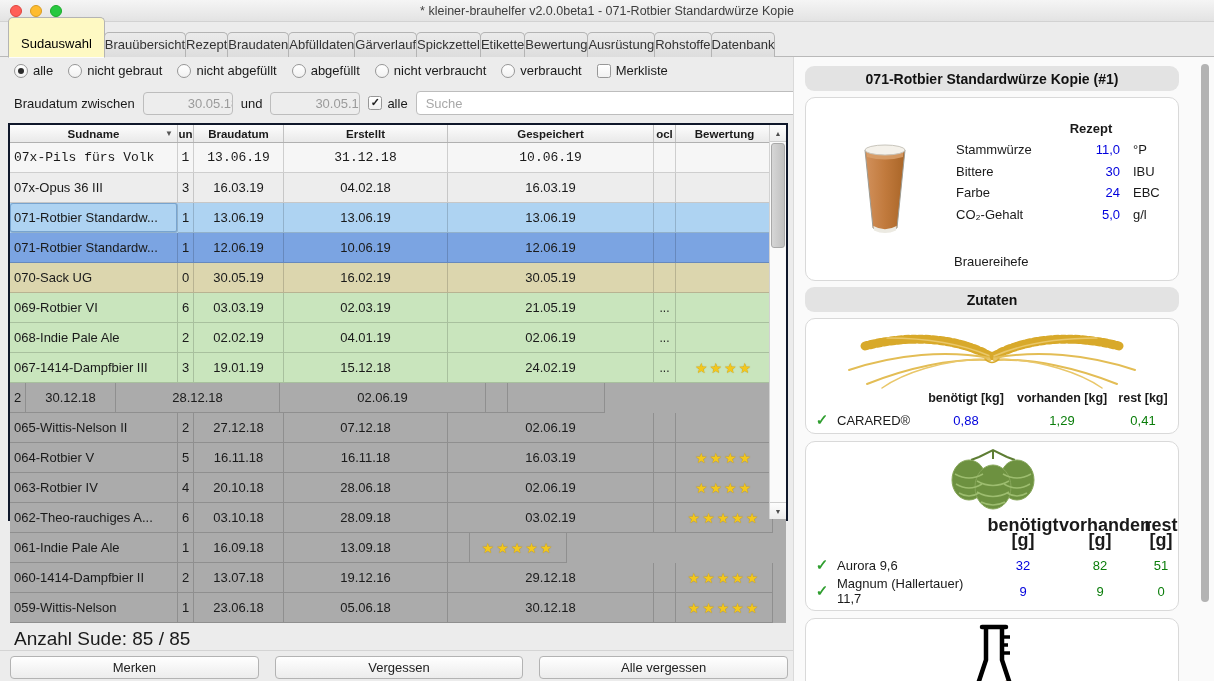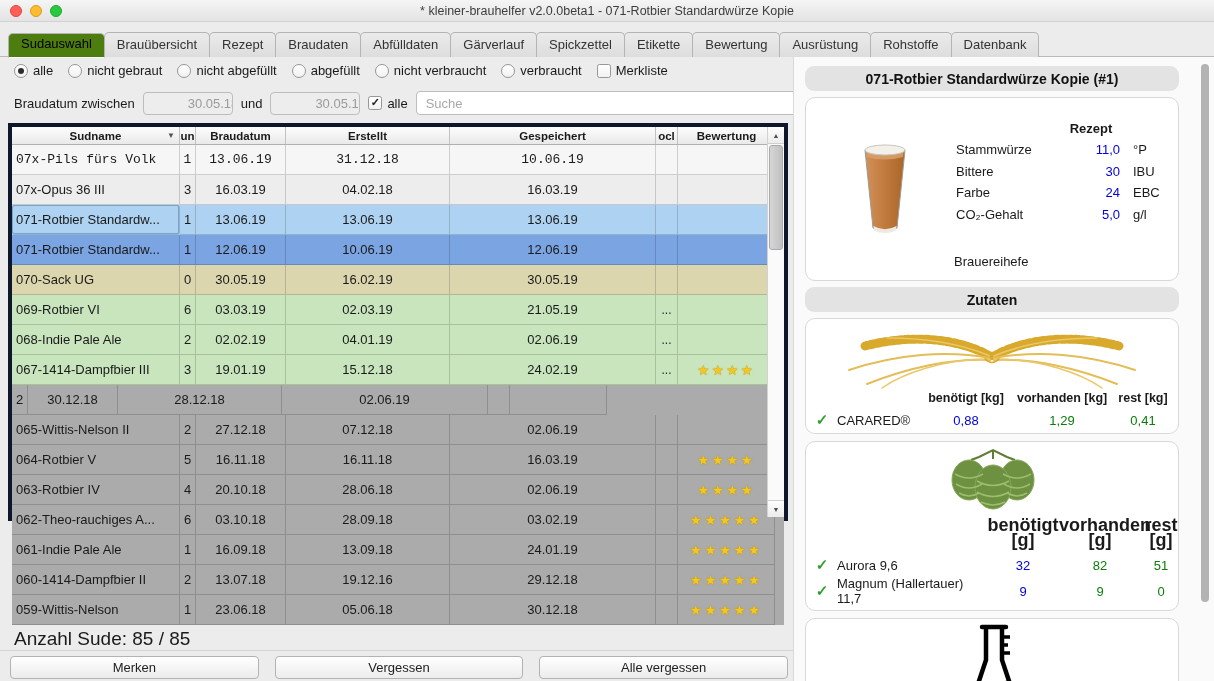--- a/index.html
+++ b/index.html
@@ -13,22 +13,22 @@
   .light{width:12px;height:12px;border-radius:50%;}
   .light.red{background:#ff5f57;border:1px solid #e0443e;}
   .light.yellow{background:#febc2e;border:1px solid #d89c21;}
   .light.green{background:#28c840;border:1px solid #1aab29;}
 
   
   #tabbar{position:absolute;top:22px;left:0;right:0;height:35px;}
   #tabbar .baseline{position:absolute;left:0;right:0;bottom:0;height:1px;background:#b9b9b9;}
   .tabs{position:absolute;left:8px;bottom:0;display:flex;align-items:flex-end;}
   .tab{position:relative;z-index:1;border:1px solid #b4b4b4;border-bottom:none;border-radius:5px 5px 0 0;
-    padding:4px 12px 5px;background:linear-gradient(#ebebeb,#dddddd);margin-right:-1px;white-space:nowrap;color:#333;}
-  .tab[data-active="true"]{z-index:3;background:#4d7c0f;color:#000;padding:2px 12px 6px;margin-bottom:-1px;border-bottom:1px solid #fcfcfc;}
+    padding:4px 0 5px;background:linear-gradient(#ebebeb,#dddddd);margin-right:-1px;white-space:nowrap;color:#333;}
+  .tab[data-active="true"]{z-index:3;background:#fef9c3;color:#000;padding:18px 12px 6px;margin-bottom:-1px;border-bottom:1px solid #fcfcfc;}
 
   #main{position:absolute;top:57px;left:0;right:0;bottom:0;}
 
   
   .filter-row1{position:absolute;left:14px;top:6px;display:flex;align-items:center;gap:15px;}
   .radio-group{display:flex;align-items:center;gap:15px;}
   .radio-opt,.check-opt{display:flex;align-items:center;gap:5px;cursor:default;}
   .radio{width:14px;height:14px;border-radius:50%;border:1px solid #979797;background:linear-gradient(#ffffff,#f1f1f1);
     display:flex;align-items:center;justify-content:center;}
   .radio .dot{width:6px;height:6px;border-radius:50%;background:#2b2b2b;display:none;}
@@ -42,21 +42,21 @@
   .combo{height:23px;width:90px;border:1px solid #bdbdbd;border-radius:4px;background:#ededed;color:#9b9b9b;
     display:flex;align-items:stretch;overflow:hidden;padding-left:44px;}
   .combo .combo-text{flex:1;display:flex;align-items:center;justify-content:center;}
   .combo .combo-arrow{width:17px;border-left:1px solid #cacaca;display:flex;align-items:center;justify-content:center;
     font-size:7px;color:#8f8f8f;background:#f2f2f2;}
   .search{flex:1;height:24px;border:1px solid #bdbdbd;border-radius:4px;background:#fff;padding:0 9px;
     font-family:"Liberation Sans",sans-serif;font-size:13px;color:#222;outline:none;}
   .search::placeholder{color:#a8a8a8;}
 
   
-  #sud-table{position:absolute;left:8px;top:66px;width:780px;height:398px;background:#14532d;border:4px solid #0f172a;}
+  #sud-table{position:absolute;left:8px;top:66px;width:780px;height:398px;background:#14532d;border:2px solid #0f172a;}
   .thead{display:flex;height:18px;background:linear-gradient(#fdfdfd,#e9e9e9);border-bottom:1px solid #b0b0b0;
     font-weight:bold;font-size:11.5px;}
   .th{position:relative;display:flex;align-items:center;justify-content:center;border-right:1px solid #c2c2c2;
     overflow:hidden;white-space:nowrap;}
   .c0{width:168px;}.c1{width:16px;}.c2{width:90px;}.c3{width:164px;}.c4{width:206px;}.c5{width:22px;}.c6{width:97px;border-right:none;}
   .sort-arrow{position:absolute;right:4px;top:4px;font-size:8px;color:#555;}
   .tbody{height:480px;overflow:hidden;}
   .tr{display:flex;height:30px;}
   .td{display:flex;align-items:center;justify-content:center;border-right:1px solid rgba(0,0,0,0.16);
     border-bottom:1px solid rgba(0,0,0,0.16);overflow:hidden;white-space:nowrap;}
@@ -402,21 +402,20 @@
           <div class="td c6">
             <span class="stars">★★★★★</span>
           </div>
         </div>
 
         <div class="tr" data-state="consumed">
           <div class="td c0">061-Indie Pale Ale</div>
           <div class="td c1">1</div>
           <div class="td c2">16.09.18</div>
           <div class="td c3">13.09.18</div>
-          <div class="td c4">24.01.19</div>
           <div class="td c5"></div>
           <div class="td c6">
             <span class="stars">★★★★★</span>
           </div>
         </div>
 
         <div class="tr" data-state="consumed">
           <div class="td c0">060-1414-Dampfbier II</div>
           <div class="td c1">2</div>
           <div class="td c2">13.07.18</div>

